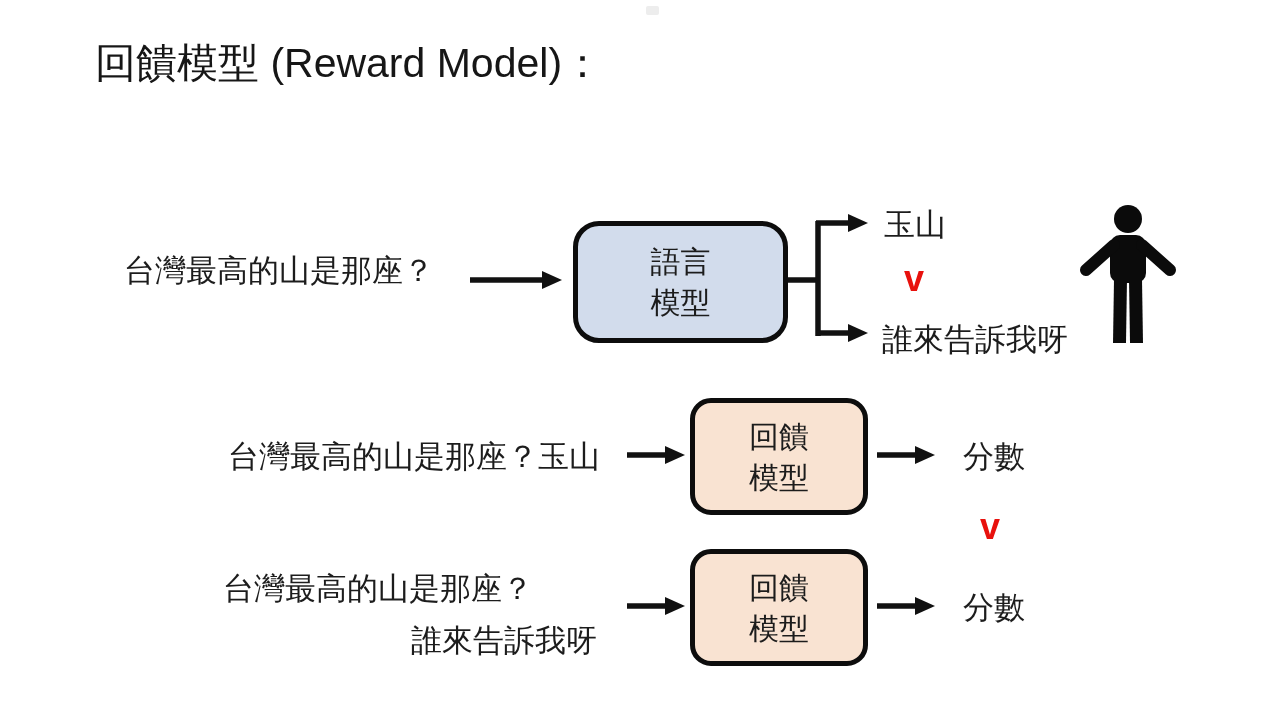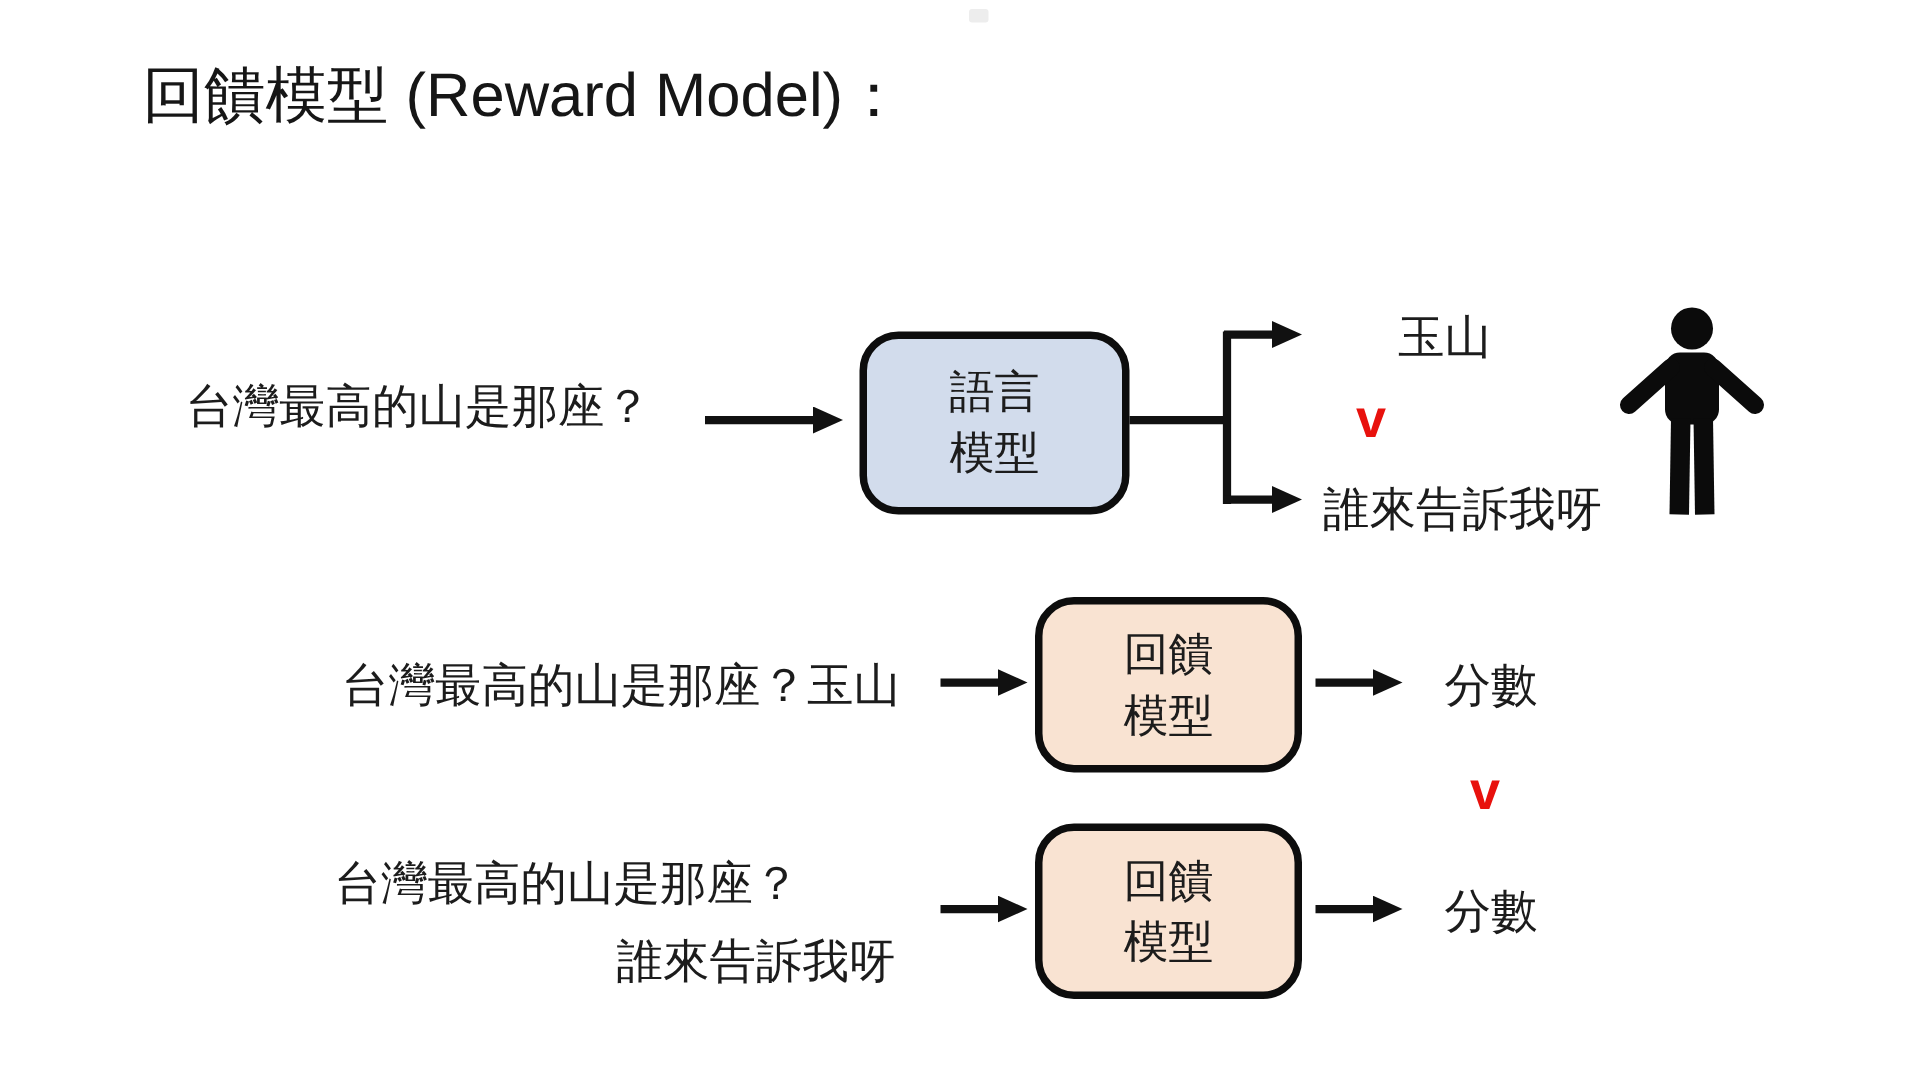--- a/index.html
+++ b/index.html
@@ -18,21 +18,21 @@
     font-size:31px;line-height:38px;color:#1c1c1c;white-space:nowrap;
   }
   .model-box{
     box-sizing:border-box;
     border:5px solid var(--box-border,#0d0d0d);
     border-radius:26px;
     display:flex;flex-direction:column;align-items:center;justify-content:center;
     font-size:30px;line-height:41px;color:#1c1c1c;text-align:center;
   }
   .lm-box{background:var(--lm-fill,#d2dcec);}
-  .rm-box{background:var(--rm-fill,#f9e3d2);}
+  .rm-box{background:var(--rm-fill,#f9e3d2);border-radius:21px;}
   .pref{
     font-size:36px;font-weight:700;color:var(--pref-red,#e8110d);
     font-family:"Liberation Sans",sans-serif;line-height:36px;
   }
   .connector-layer{left:0;top:0;pointer-events:none;}
   .artifact{
     left:646px;top:6px;width:13px;height:9px;background:#ededed;border-radius:2px;
   }
 </style>
 </head>
@@ -62,26 +62,26 @@
 
     <line x1="627" y1="455" x2="667" y2="455" stroke="#111" stroke-width="5.5" marker-end="url(#ah)"></line>
     <line x1="877" y1="455" x2="917" y2="455" stroke="#111" stroke-width="5.5" marker-end="url(#ah)"></line>
 
     <line x1="627" y1="606" x2="667" y2="606" stroke="#111" stroke-width="5.5" marker-end="url(#ah)"></line>
     <line x1="877" y1="606" x2="917" y2="606" stroke="#111" stroke-width="5.5" marker-end="url(#ah)"></line>
   </svg>
 
   <div class="abs body-text" style="left:124px;top:252px;">台灣最高的山是那座？</div>
 
-  <div class="abs model-box lm-box" style="left:573px;top:221px;width:180px;height:122px;">
+  <div class="abs model-box lm-box" style="left:573px;top:221px;width:215px;height:122px;">
     <span>語言</span>
     <span>模型</span>
   </div>
 
-  <div class="abs body-text" style="left:932px;top:206px;">玉山</div>
+  <div class="abs body-text" style="left:884px;top:206px;">玉山</div>
 
   <div class="abs pref" style="left:904px;top:261px;">v</div>
 
   <div class="abs body-text" style="left:882px;top:321px;">誰來告訴我呀</div>
 
   <svg class="abs" style="left:1078px;top:204px;" width="100" height="142" viewBox="0 0 100 142">
     <g fill="#0b0b0b" stroke="none">
       <circle cx="50" cy="15" r="14"></circle>
       <rect x="32" y="31" width="36" height="48" rx="10"></rect>
       <line x1="36" y1="41" x2="8" y2="66" stroke="#0b0b0b" stroke-width="12" stroke-linecap="round"></line>

